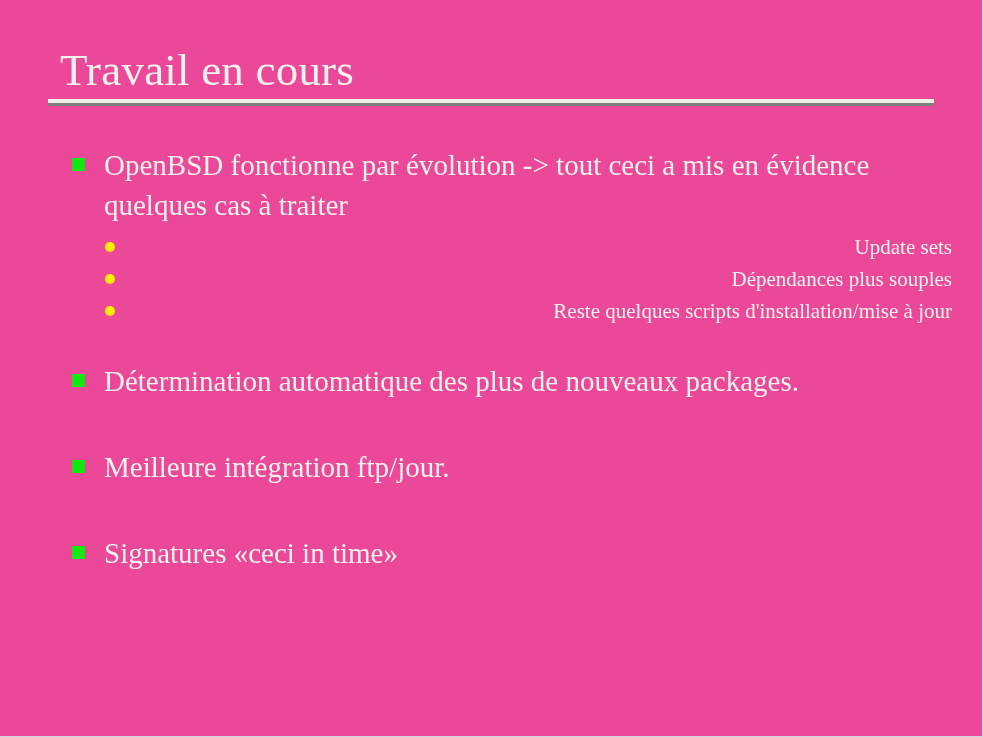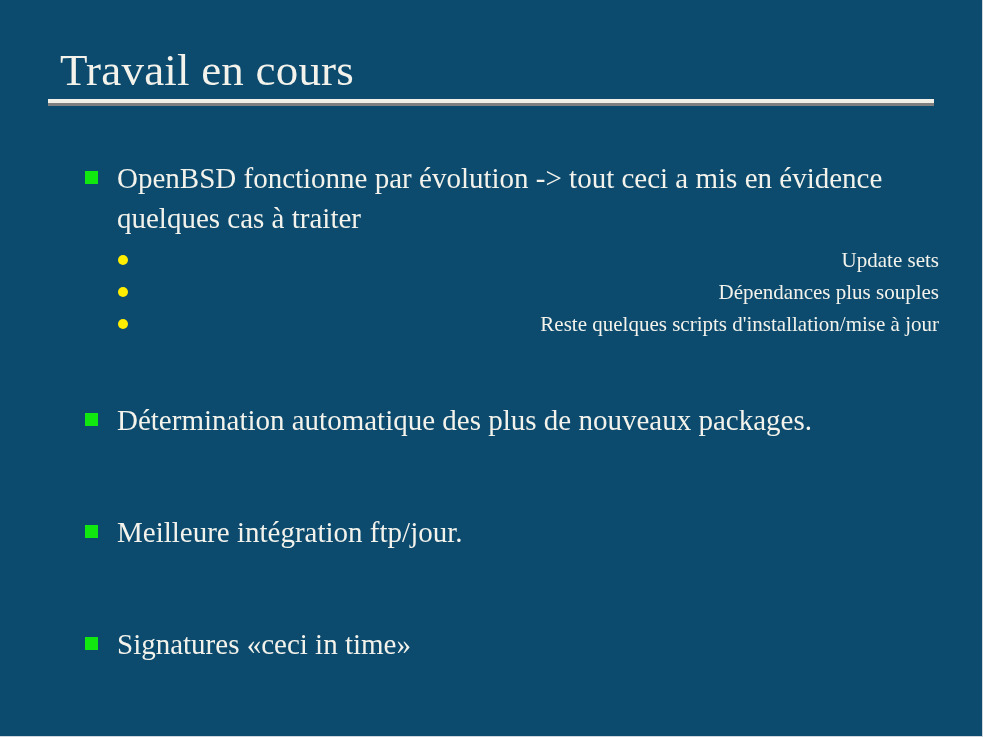--- a/index.html
+++ b/index.html
@@ -7,21 +7,21 @@
     padding: 0;
     background: #ffffff;
   }
   body {
     font-family: "Liberation Serif", "DejaVu Serif", serif;
   }
   .slide {
     position: relative;
     width: 983px;
     height: 737px;
-    background: #0c4a6e;
+    background: #ec4899;
     box-sizing: border-box;
     border-right: 1px solid #cfd6de;
     border-bottom: 1px solid #cfd6de;
     overflow: hidden;
   }
 
   
   .title-block {
     position: absolute;
     left: 48px;
@@ -55,21 +55,21 @@
   .body-block {
     position: absolute;
     left: 72px;
     top: 145px;
     width: 880px;
   }
 
   .lvl1 {
     position: relative;
     padding-left: 32px;
-    margin: 13px;
+    margin: 0;
     color: #f3f3ec;
     font-size: 29px;
     line-height: 40px;
   }
   .lvl1 .sq-bullet {
     position: absolute;
     left: 0px;
     top: 13px;
     width: 13px;
     height: 13px;

